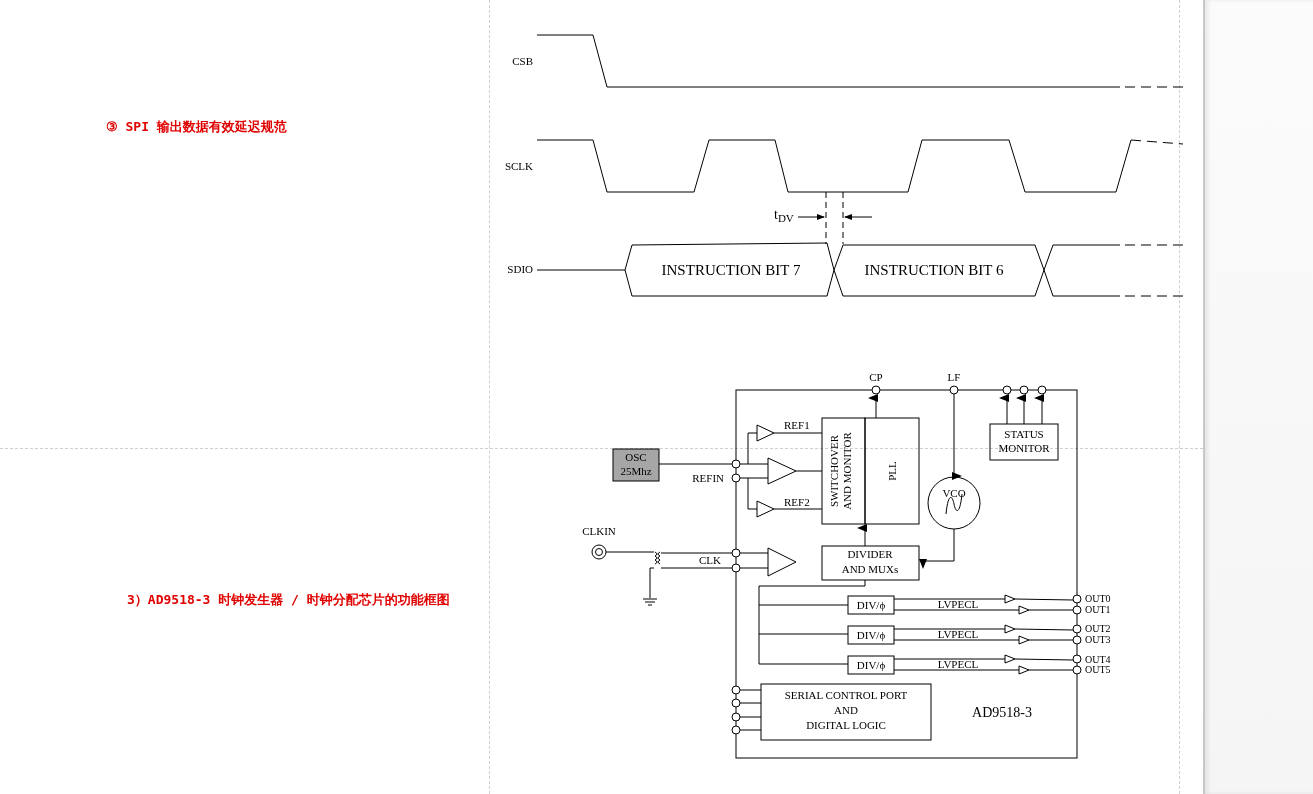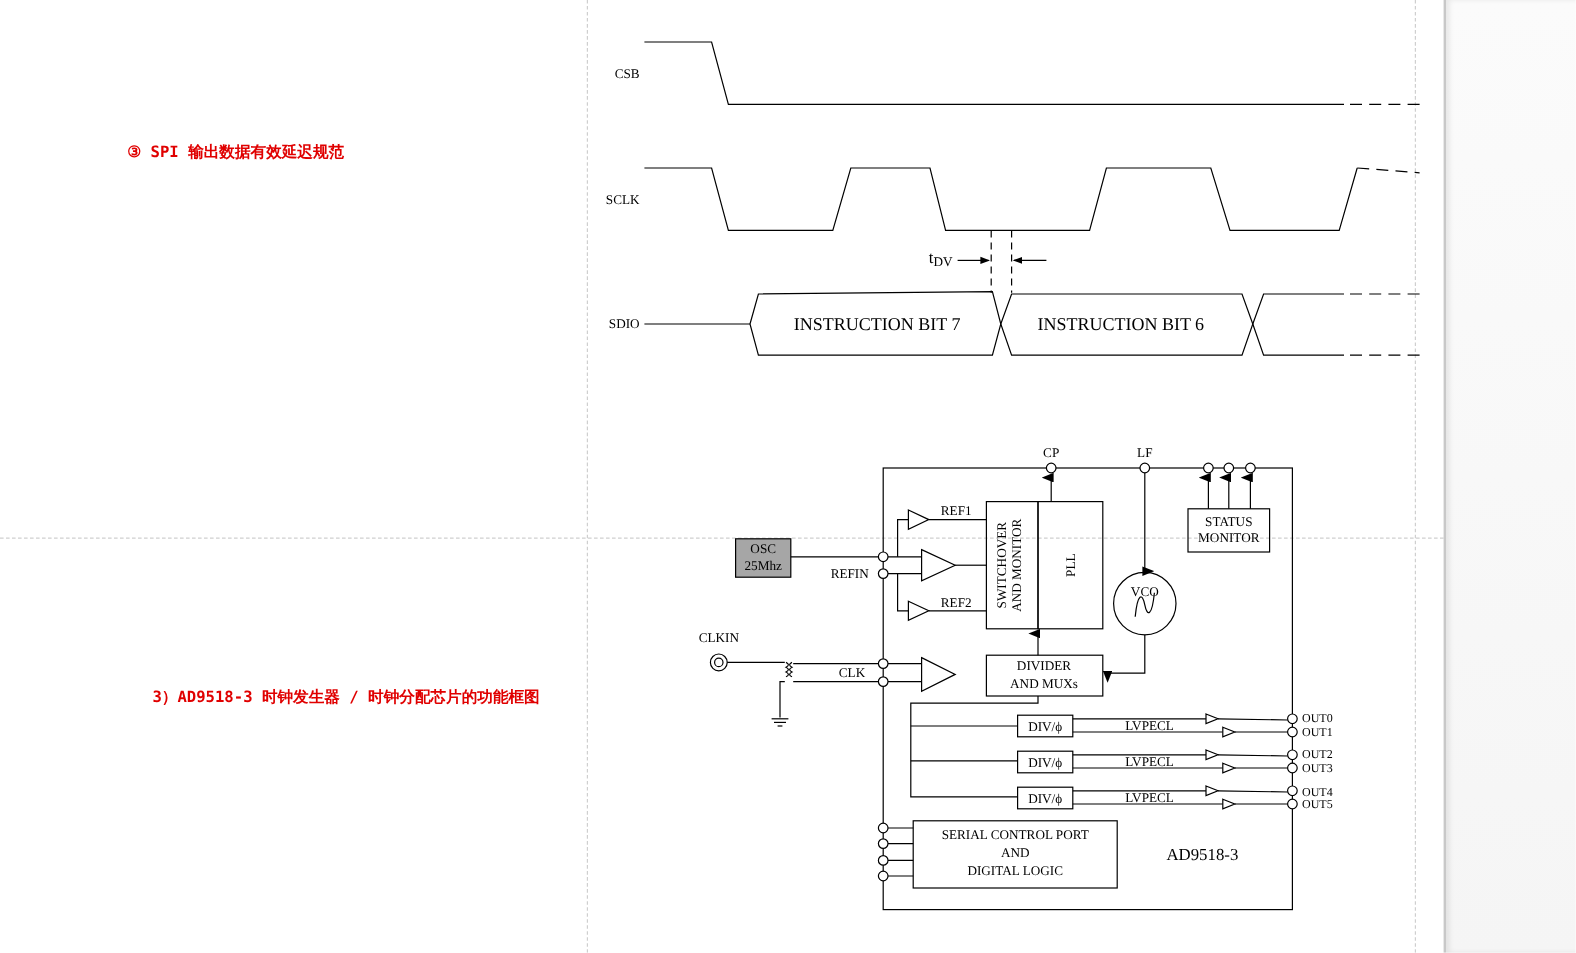--- a/index.html
+++ b/index.html
@@ -14,21 +14,21 @@
 </style>
 </head>
 <body>
 
 <div class="page">
   <div class="vguide" style="left:489px;"></div>
   <div class="vguide" style="left:1179px;"></div>
   <div class="hguide" style="top:448px;"></div>
 
   <div class="heading" style="left:106px;top:118px;">③ SPI 输出数据有效延迟规范</div>
-  <div class="heading" style="left:127px;top:572px;">3）AD9518-3 时钟发生器 / 时钟分配芯片的功能框图</div>
+  <div class="heading" style="left:127px;top:591px;">3）AD9518-3 时钟发生器 / 时钟分配芯片的功能框图</div>
 
   <svg width="1203" height="330" style="left:0;top:0;">
     <defs>
       <marker id="arr" markerWidth="8" markerHeight="8" refX="7" refY="4" orient="auto">
           <path d="M0,1 L8,4 L0,7 z" fill="#000"></path>
         </marker>
     </defs>
     <g stroke="#000" stroke-width="1" fill="none">
 
       <polyline points="537,35 593,35 607,87 1120,87"></polyline>

